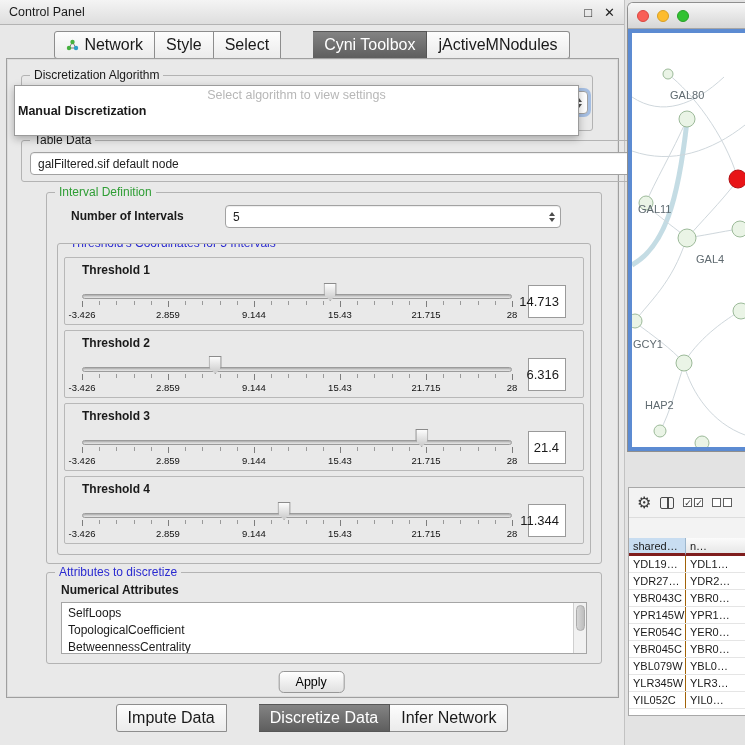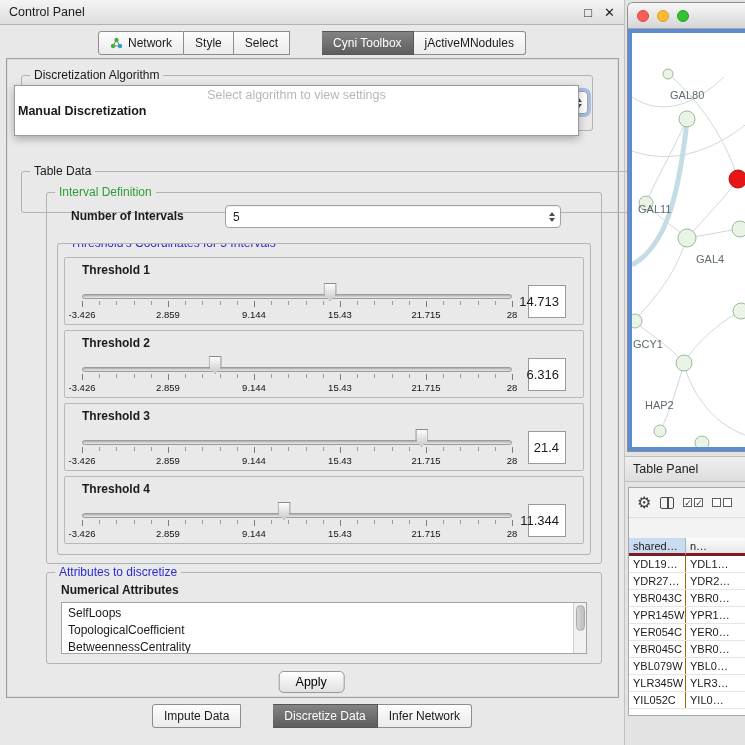--- a/index.html
+++ b/index.html
@@ -9,21 +9,21 @@
 
   
   .control-panel { position:absolute; left:0; top:0; width:625px; height:745px; background:#e8e8e8; border-right:1px solid #c2c2c2; }
   .titlebar { height:25px; display:flex; align-items:center; justify-content:space-between; padding:0 9px; background:linear-gradient(#f4f4f4,#dedede); border-bottom:1px solid #b3b3b3; font-size:12.5px; }
   .win-btns { display:flex; gap:12px; font-size:13px; color:#222; }
   .win-btn { cursor:default; line-height:1; }
 
   .tabbar { position:absolute; left:0; width:100%; display:flex; justify-content:center; }
   .top-tabs { top:31px; }
   .bottom-tabs { top:704px; }
-  .tab { display:flex; align-items:center; gap:5px; padding:4px 11px; font-size:12px; background:linear-gradient(#fdfdfd,#ebebeb); border:1px solid #8d8d8d; border-left:none; white-space:nowrap; }
+  .tab { display:flex; align-items:center; gap:5px; padding:4px 11px; font-size:16px; background:linear-gradient(#fdfdfd,#ebebeb); border:1px solid #8d8d8d; border-left:none; white-space:nowrap; }
   .tab:first-child { border-left:1px solid #8d8d8d; border-radius:3px 0 0 3px; }
   .tab:last-child { border-radius:0 3px 3px 0; }
   .tab.selected { background:linear-gradient(#838383,#5e5e5e); border-color:#565656; color:#fff;margin-left:32px; }
 
   .panel-body { position:absolute; left:6px; top:58px; width:613px; height:640px; background:#e9e9e9; border:1px solid #9f9f9f; box-shadow:inset 0 0 0 1px #dcdcdc; }
 
   
   .group { position:absolute; border:1px solid #b3b3b3; border-radius:3px; }
   .group-title { position:absolute; top:-8px; left:8px; background:#e9e9e9; padding:0 4px; font-size:12px; line-height:14px; }
   .title-green { color:#2f9e35; }
@@ -38,21 +38,21 @@
   .combo-placeholder { color:#b3b3b3; }
 
   
   .algo-group { left:14px; top:16px; width:572px; height:56px; }
   .algo-combo { left:6px; top:15px; right:4px; }
   .algo-popup { position:absolute; left:7px; top:26px; width:565px; min-height:51px; background:#fff; border:1px solid #9b9b9b; box-shadow:0 3px 8px rgba(0,0,0,.28); z-index:10; padding-bottom:2px; }
   .popup-placeholder { text-align:center; color:#b7b7b7; font-size:12.5px; padding:2px 0 1px; }
   .popup-item { padding:1px 3px; font-size:12.5px; }
   .popup-item.first { font-weight:bold; }
 
-  .tabledata-group { left:14px; top:81px; width:680px; height:42px;margin-top:31px; }
+  .tabledata-group { left:14px; top:81px; width:680px; height:42px; }
   .tabledata-combo { left:8px; top:11px; right:8px; }
 
   
   .interval-group { left:39px; top:133px; width:556px; height:372px; }
   .noi-label { position:absolute; left:24px; top:16px; font-weight:bold; }
   .noi-combo { left:178px; top:12px; right:40px; }
   .thresholds-group { left:10px; top:50px; width:534px; height:312px; overflow:hidden; }
   #threshold-list { padding-top:13px; }
   .threshold-panel { margin:0 6px 5px 6px; border:1px solid #b8b8b8; border-radius:2px; background:#e9e9e9; padding:5px 17px 4px; height:68px; }
   .th-label { font-weight:bold; font-size:12px; height:15px; }
@@ -163,20 +163,27 @@
 
       <div class="algo-popup">
         <div class="popup-placeholder">Select algorithm to view settings</div>
         <div id="popup-options">
             <div class="popup-item first">Manual Discretization</div>
           </div>
       </div>
 
       <div class="group tabledata-group">
         <span class="group-title">Table Data</span>
+        <div class="combo tabledata-combo">
+          <span>galFiltered.sif default node</span>
+          <span class="arrows">
+              <span class="arr-up"></span>
+              <span class="arr-dn"></span>
+            </span>
+        </div>
       </div>
 
       <div class="group interval-group">
         <span class="group-title title-green">Interval Definition</span>
         <span class="noi-label">Number of Intervals</span>
         <div class="combo noi-combo">
           <span>5</span>
           <span class="arrows">
               <span class="arr-up"></span>
               <span class="arr-dn"></span>
@@ -445,23 +452,20 @@
           <text x="38" y="66">GAL80</text>
           <text x="6" y="180">GAL11</text>
           <text x="64" y="230">GAL4</text>
           <text x="1" y="315">GCY1</text>
           <text x="13" y="376">HAP2</text>
         </g>
       </svg>
     </div>
   </div>
 
-  <div class="table-panel-bar">
-    <span>Table Panel</span>
-  </div>
 
   <div class="table-window">
     <div class="tp-toolbar">
       <span class="gear">⚙</span>
       <span class="icon-columns"></span>
       <span class="checkgroup">
         <span class="mini-check">✓</span>
         <span class="mini-check">✓</span>
       </span>
       <span class="checkgroup">

